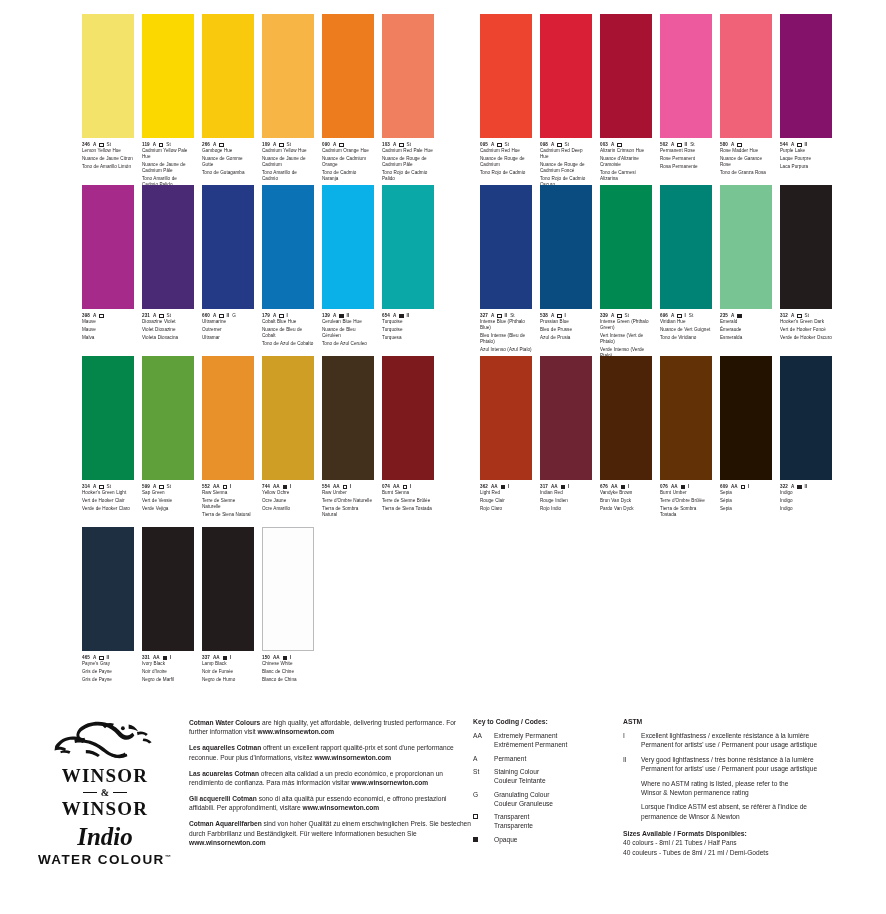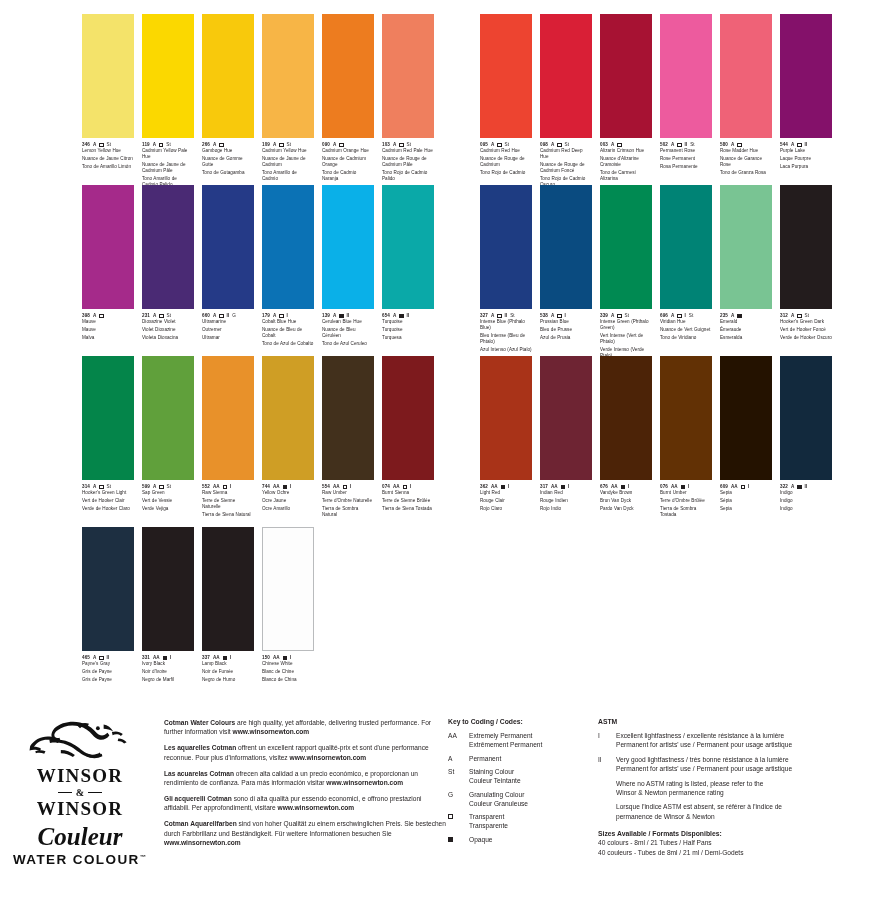--- a/index.html
+++ b/index.html
@@ -62,21 +62,21 @@
   
   .swatch-row { margin-bottom: 6px; }
   .row-slot { height: 171px; }
 
   
   .bottom {
     position: absolute;
     top: 712px; left: 0;
     width: 886px; height: 202px;
     display: flex;
-    padding-left: 8px;
+    padding-left: 33px;
   }
   .logo-col { width: 150px; padding-top: 6px; }
   .logo-wrap { width: 144px; }
   .logo-svg { display: block; width: 128px; height: 46px; margin: 0 auto 2px; }
   .wn-top, .wn-bot {
     text-align: center;
     font-family: "Liberation Serif", serif;
     font-weight: 700;
     font-size: 19px;
     letter-spacing: 1.2px;
@@ -850,21 +850,21 @@
             <path d="M160 32c5 0 10 2 13 6l-4 2c-3-3-6-4-10-4z"></path>
           </g>
         </svg>
         <div class="wn-top">WINSOR</div>
         <div class="amp-row">
           <span class="bar"></span>
           <span class="amp">&amp;</span>
           <span class="bar"></span>
         </div>
         <div class="wn-bot">WINSOR</div>
-        <div class="cotman-word">Couleur</div>
+        <div class="cotman-word">Indio</div>
         <div class="wc-word"><span>WATER COLOUR</span><sup>™</sup></div>
       </div>
     </div>
 
     <div class="desc-col" id="desc">
         <div class="para"><b>Cotman Water Colours</b> are high quality, yet affordable, delivering trusted performance. For further information visit <b>www.winsornewton.com</b></div>
         <div class="para"><b>Les aquarelles Cotman</b> offrent un excellent rapport qualité-prix et sont d'une performance reconnue. Pour plus d'informations, visitez <b>www.winsornewton.com</b></div>
         <div class="para"><b>Las acuarelas Cotman</b> ofrecen alta calidad a un precio económico, e proporcionan un rendimiento de confianza. Para más información visitar <b>www.winsornewton.com</b></div>
         <div class="para"><b>Gli acquerelli Cotman</b> sono di alta qualità pur essendo economici, e offrono prestazioni affidabili. Per approfondimenti, visitare <b>www.winsornewton.com</b></div>
         <div class="para"><b>Cotman Aquarellfarben</b> sind von hoher Qualität zu einem erschwinglichen Preis. Sie bestechen durch Farbbrillanz und Beständigkeit. Für weitere Informationen besuchen Sie <b>www.winsornewton.com</b></div>

